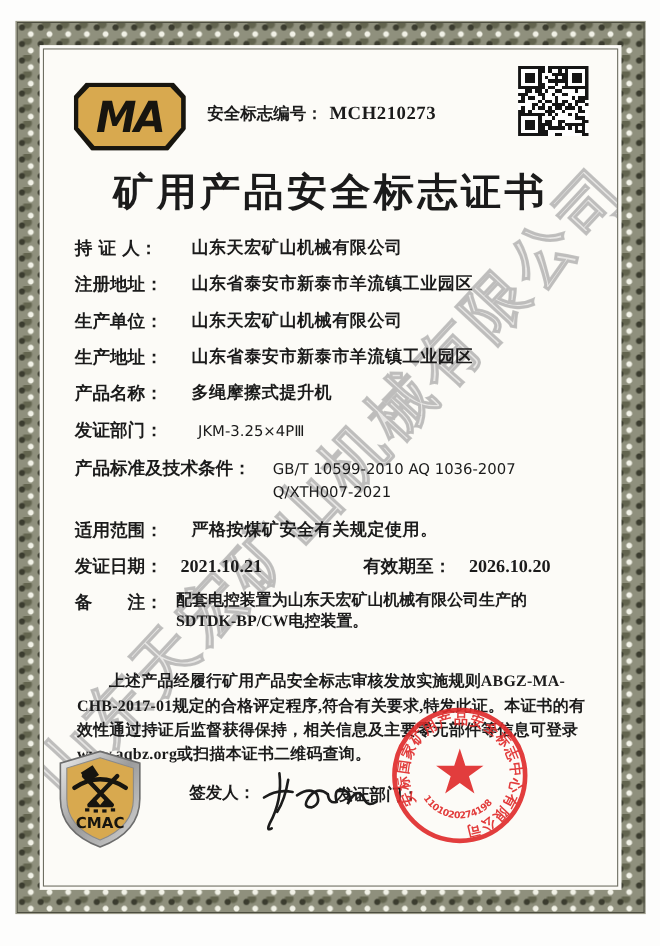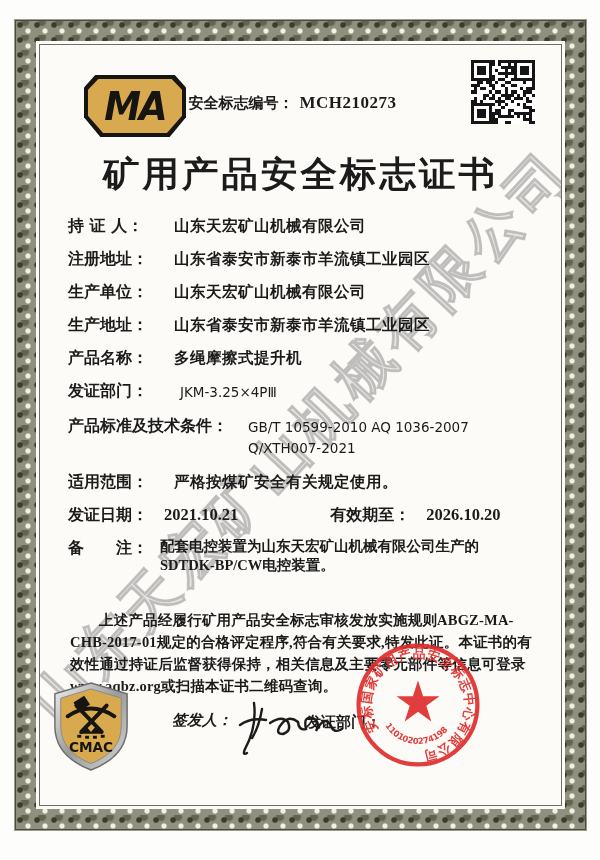--- a/index.html
+++ b/index.html
@@ -28,21 +28,21 @@
     transform:rotate(-47deg); transform-origin:center;
     font-size:58px; font-weight:700; letter-spacing:5px; white-space:nowrap;
     text-align:center; color:rgba(200,200,200,0.38);
     -webkit-text-stroke:1px rgba(155,155,155,0.55);
     z-index:1; pointer-events:none; }
 
   .layer { position:relative; z-index:2; }
 
   
   .header { position:relative; height:98px; }
-  .ma-badge { position:absolute; left:44px; top:30px; width:102px; height:62px;
+  .ma-badge { position:absolute; left:27px; top:30px; width:102px; height:62px;
     background:#17150f;
     clip-path:polygon(11% 0,89% 0,100% 20%,100% 68%,84% 100%,16% 100%,0 68%,0 20%); }
   .ma-badge-inner { position:absolute; inset:4px; background:#d8a94f;
     clip-path:polygon(11% 0,89% 0,100% 20%,100% 68%,84% 100%,16% 100%,0 68%,0 20%);
     display:flex; align-items:center; justify-content:center; }
   .ma-text { font-family:"DejaVu Sans",sans-serif; font-weight:900; font-style:italic;
     font-size:37px; color:#17150f; letter-spacing:-2px; transform:scaleY(1.05); }
   .cert-no { position:absolute; left:0; right:16px; top:48px; text-align:center; }
   .cert-no-label { font-family:"DejaVu Sans",sans-serif; font-weight:700; font-size:15px; }
   .cert-no-value { font-weight:700; font-size:17px; letter-spacing:.5px; margin-left:6px; }
@@ -67,21 +67,21 @@
   .remark-val { font-size:14.5px; font-weight:600; max-width:372px;
                 line-height:19px; }
 
   
   .statement { margin:34px 20px 0 30px; font-size:14.5px; font-weight:600;
     line-height:22px; text-indent:2em; letter-spacing:.2px; }
 
   
   .footer { position:absolute; left:0; right:0; top:628px; height:140px; z-index:2; }
   .cmac { position:absolute; left:10px; top:8px; width:82px; height:92px; }
-  .sig-row { position:absolute; left:132px; top:38px; display:flex; align-items:flex-start;font-style:italic; }
+  .sig-row { position:absolute; left:132px; top:38px; display:flex; align-items:flex-start; }
   .sig-label, .dept-label { font-family:"DejaVu Sans",sans-serif; font-weight:700; font-size:15px; }
   .signature { margin:-14px 0 0 2px; }
   .dept { position:absolute; left:246px; top:40px;padding-left:20px; }
   .seal { position:absolute; left:312px; top:-34px; width:132px; height:132px; }
 
   .seal-text { font-family:"DejaVu Sans",sans-serif; font-weight:700; }
 </style>
 </head>
 <body>
 

